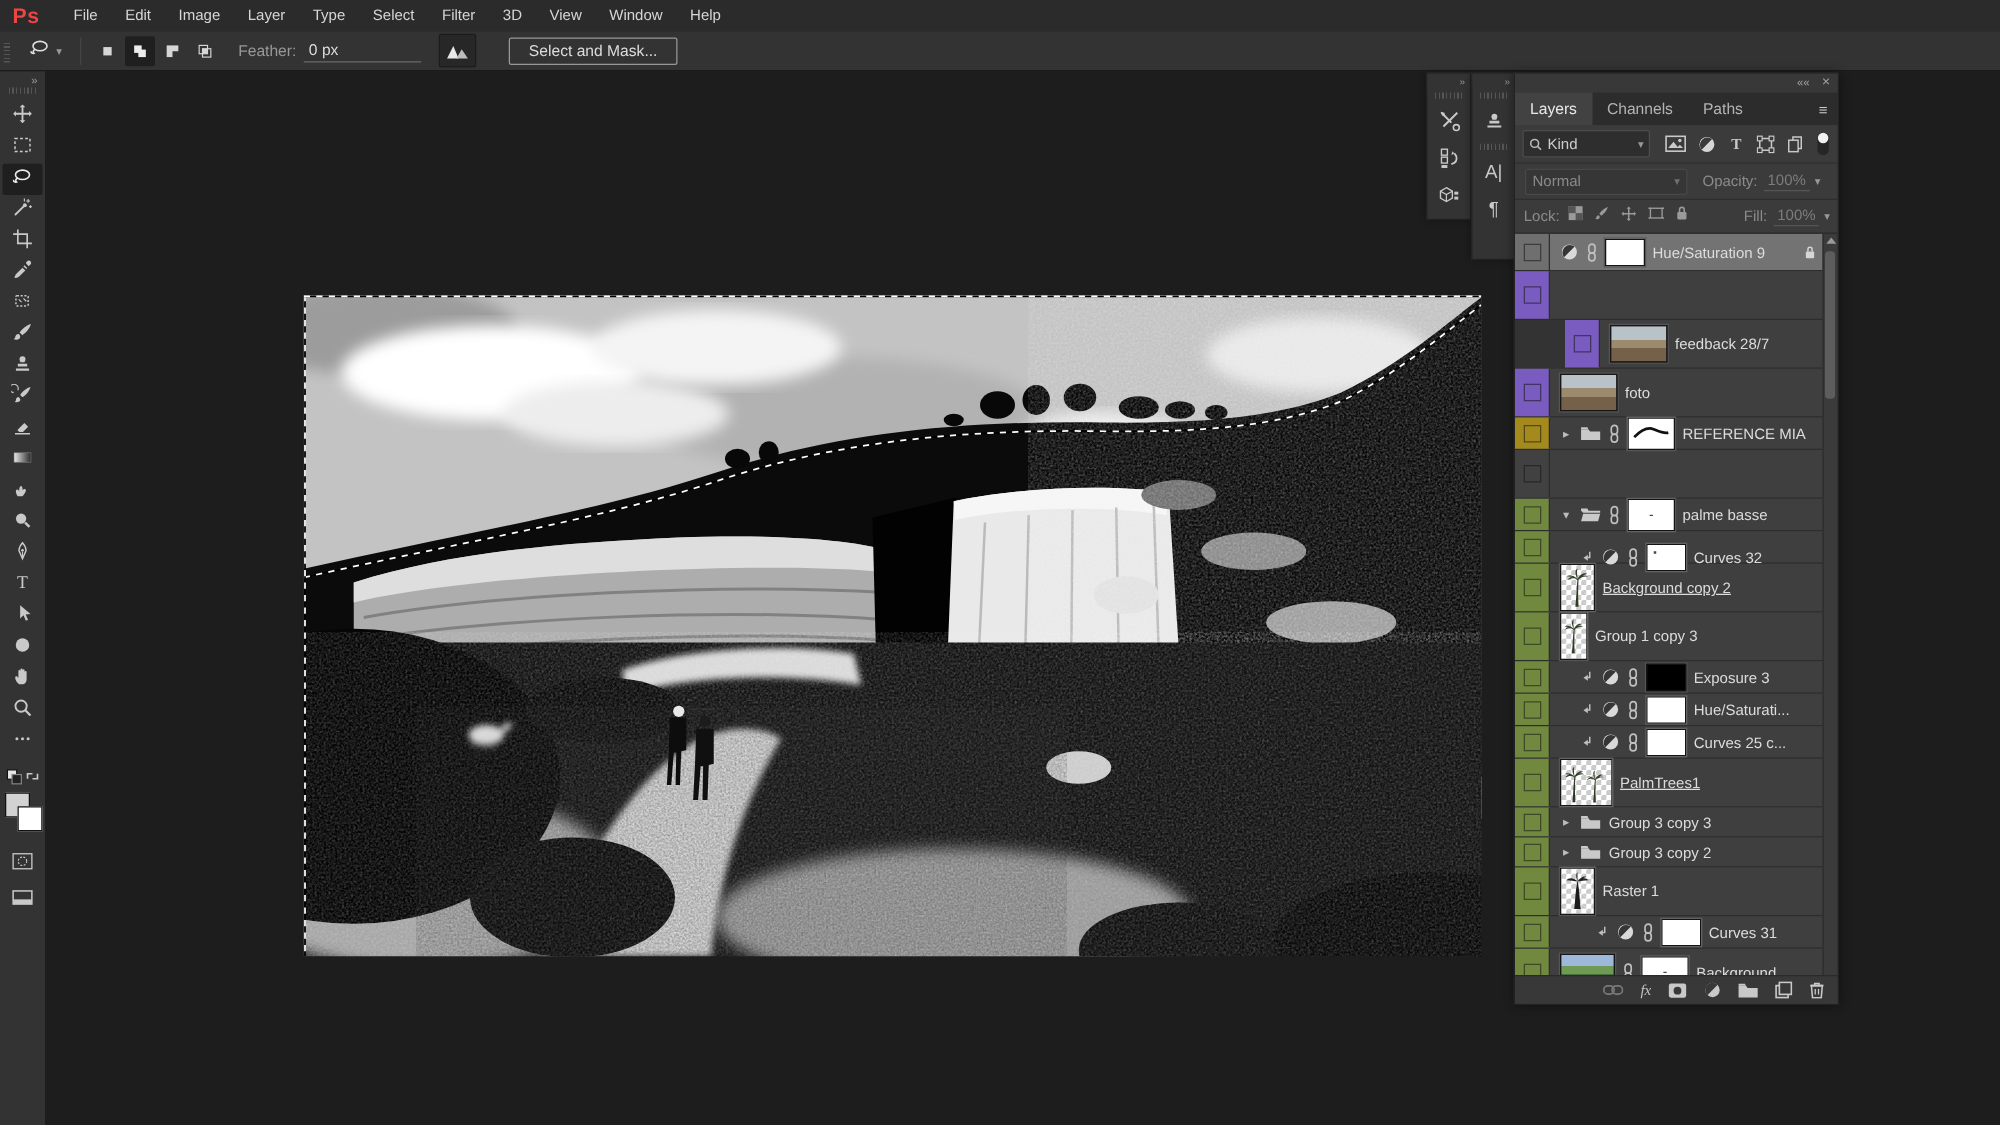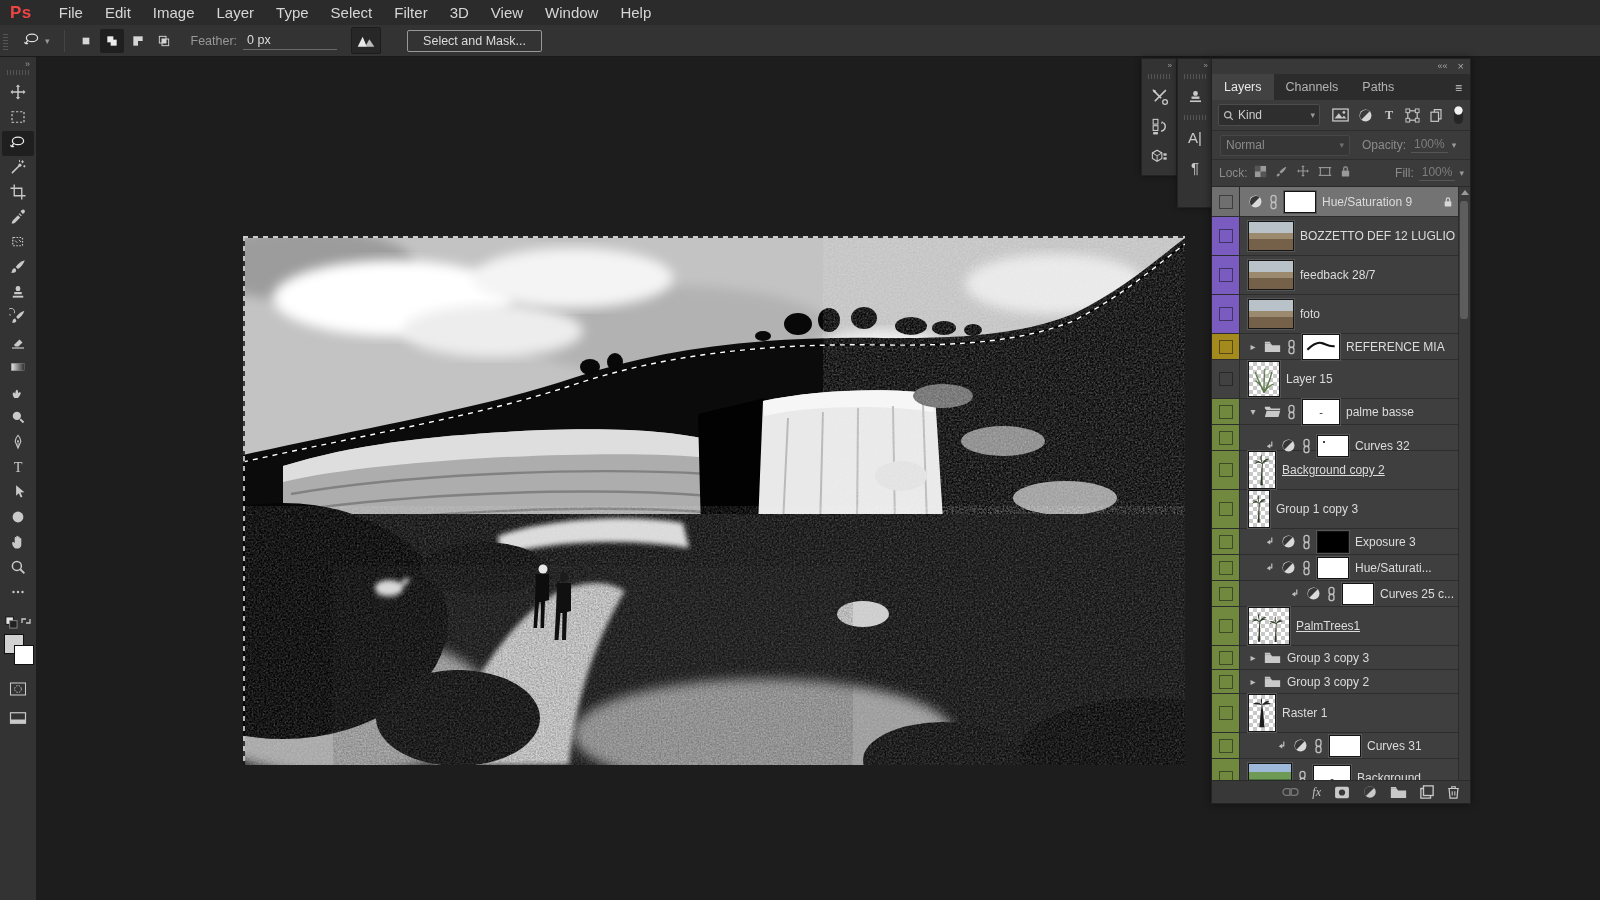--- a/index.html
+++ b/index.html
@@ -1,19 +1,19 @@
 <!DOCTYPE html>
 <html><head>
 <meta charset="utf-8">
 <style>
   html,body{margin:0;padding:0;}
   body{width:1600px;height:900px;position:relative;background:#1d1d1d;font-family:"Liberation Sans",sans-serif;overflow:hidden;-webkit-font-smoothing:antialiased;}
   .menubar{position:absolute;left:0;top:0;width:1600px;height:25px;background:#2b2b2b;border-bottom:1px solid #1a1a1a;display:flex;align-items:center;z-index:30;}
   .ps-logo{color:#ef4444;font-weight:bold;font-size:17px;margin:0 16px 0 10px;letter-spacing:.5px;}
-  .menu-item{color:#d6d6d6;font-size:15px;padding:0 11px;line-height:25px;cursor:default;}
+  .menu-item{color:#d6d6d6;font-size:12px;padding:0 11px;line-height:25px;cursor:default;}
   .optionsbar{position:absolute;left:0;top:25px;width:1600px;height:31px;background:#333333;border-bottom:1px solid #1a1a1a;display:flex;align-items:center;z-index:30;}
   .grip-v{width:5px;height:18px;margin-left:3px;background:repeating-linear-gradient(0deg,#555 0 1px,transparent 1px 3px);}
   .opt-sep{width:1px;height:22px;background:#444;margin:0 8px;}
   .tool-chip{display:flex;align-items:center;gap:3px;padding:2px 6px;margin-left:8px;}
   .caret{color:#999;font-size:9px;}
   .mode-btn{width:24px;height:24px;display:flex;align-items:center;justify-content:center;border-radius:2px;margin:0 1px;}
   .mode-btn.active{background:#1f1f1f;}
   .opt-label{color:#989898;font-size:12.5px;margin:0 6px 0 14px;}
   .feather-field{width:86px;border-bottom:1px solid #6a6a6a;color:#dddddd;font-size:12.5px;padding:1px 4px 2px;}
   .aa-btn{width:28px;height:25px;background:#272727;border:1px solid #1c1c1c;border-radius:2px;display:flex;align-items:center;justify-content:center;margin-left:14px;}
@@ -599,26 +599,22 @@
                 <rect x="2" y="6" width="8" height="6.5" rx="1" fill="#d6d6d6"></rect>
                 <path d="M4 6V4a2 2 0 014 0v2" fill="none" stroke="#d6d6d6" stroke-width="1.4"></path>
               </svg>
             </span>
           </div>
         </div>
         <div class="layer-row" style="height: 38px;">
           <div class="eye-col" style="background: rgb(122, 91, 192);">
             <div class="eye-box"></div>
           </div>
-          <div class="row-content">
-            <div class="thumb " style="background: linear-gradient(rgb(185, 194, 201) 0px, rgb(185, 194, 201) 38%, rgb(155, 138, 109) 38%, rgb(155, 138, 109) 62%, rgb(117, 96, 74) 62%); width: 44px; height: 28px; display: flex; align-items: center; justify-content: center; overflow: hidden;"></div>
-            <span class="layer-name">BOZZETTO DEF  12 LUGLIO</span>
-          </div>
-        </div>
-        <div class="layer-row" style="height: 38px;">
+        </div>
+        <div class="layer-row" style="height: 38px; margin-left: 40px;">
           <div class="eye-col" style="background: rgb(122, 91, 192);">
             <div class="eye-box"></div>
           </div>
           <div class="row-content">
             <div class="thumb " style="background: linear-gradient(rgb(185, 194, 201) 0px, rgb(185, 194, 201) 38%, rgb(155, 138, 109) 38%, rgb(155, 138, 109) 62%, rgb(117, 96, 74) 62%); width: 44px; height: 28px; display: flex; align-items: center; justify-content: center; overflow: hidden;"></div>
             <span class="layer-name">feedback 28/7</span>
           </div>
         </div>
         <div class="layer-row" style="height: 38px;">
           <div class="eye-col" style="background: rgb(122, 91, 192);">
@@ -650,33 +646,20 @@
               <svg width="36" height="20" viewBox="0 0 38 22">
                 <path d="M4 14c6-6 12-9 17-7 5 2 9 4 13 3" fill="none" stroke="#111" stroke-width="2.4"></path>
               </svg>
             </div>
             <span class="layer-name">REFERENCE MIA</span>
           </div>
         </div>
         <div class="layer-row" style="height: 38px;">
           <div class="eye-col" style="background: rgb(65, 65, 65);">
             <div class="eye-box"></div>
-          </div>
-          <div class="row-content">
-            <div class="thumb checker" style="width: 30px; height: 34px; display: flex; align-items: center; justify-content: center; overflow: hidden;">
-              <svg width="24" height="32" viewBox="0 0 28 36">
-                <g stroke="#5c7a4a" stroke-width="1.6" fill="none">
-                  <path d="M14 34C10 24 6 18 4 10M14 34c0-10 0-20 1-28M14 34c4-8 8-16 9-24M14 34c-2-8-7-12-10-14M14 34c3-6 8-9 11-10"></path>
-                </g>
-                <g stroke="#9db58a" stroke-width="1">
-                  <path d="M8 16l-3-4M18 14l3-5M14 12l0-5"></path>
-                </g>
-              </svg>
-            </div>
-            <span class="layer-name">Layer 15</span>
           </div>
         </div>
         <div class="layer-row" style="height: 25px;">
           <div class="eye-col" style="background: rgb(113, 137, 63);">
             <div class="eye-box"></div>
           </div>
           <div class="row-content">
             <span class="expand">▾</span>
             <span class="ficon">
               <svg width="17" height="13" viewBox="0 0 20 15">
@@ -794,21 +777,21 @@
             </span>
             <span class="ficon">
               <svg width="9" height="16" viewBox="0 0 10 18">
                 <path d="M5 1.5a2.8 2.8 0 012.8 2.8v2.4a2.8 2.8 0 01-5.6 0V4.3A2.8 2.8 0 015 1.5zM5 9.3a2.8 2.8 0 012.8 2.8v1.6a2.8 2.8 0 01-5.6 0v-1.6A2.8 2.8 0 015 9.3z" fill="none" stroke="#bfbfbf" stroke-width="1.5"></path>
               </svg>
             </span>
             <div class="maskthumb" style="width: 30px; height: 20px;"></div>
             <span class="layer-name">Hue/Saturati...</span>
           </div>
         </div>
-        <div class="layer-row" style="height: 25px; gap: 25px;">
+        <div class="layer-row" style="height: 25px;">
           <div class="eye-col" style="background: rgb(113, 137, 63);">
             <div class="eye-box"></div>
           </div>
           <div class="row-content" style="padding-left: 24px;">
             <span class="ficon">
               <svg width="11" height="11" viewBox="0 0 12 12">
                 <path d="M8.5 1.5v5h-3" fill="none" stroke="#bfbfbf" stroke-width="1.3"></path>
                 <path d="M6.8 4.2L3 6.8l3.8 2.6z" fill="#bfbfbf"></path>
               </svg>
             </span>

